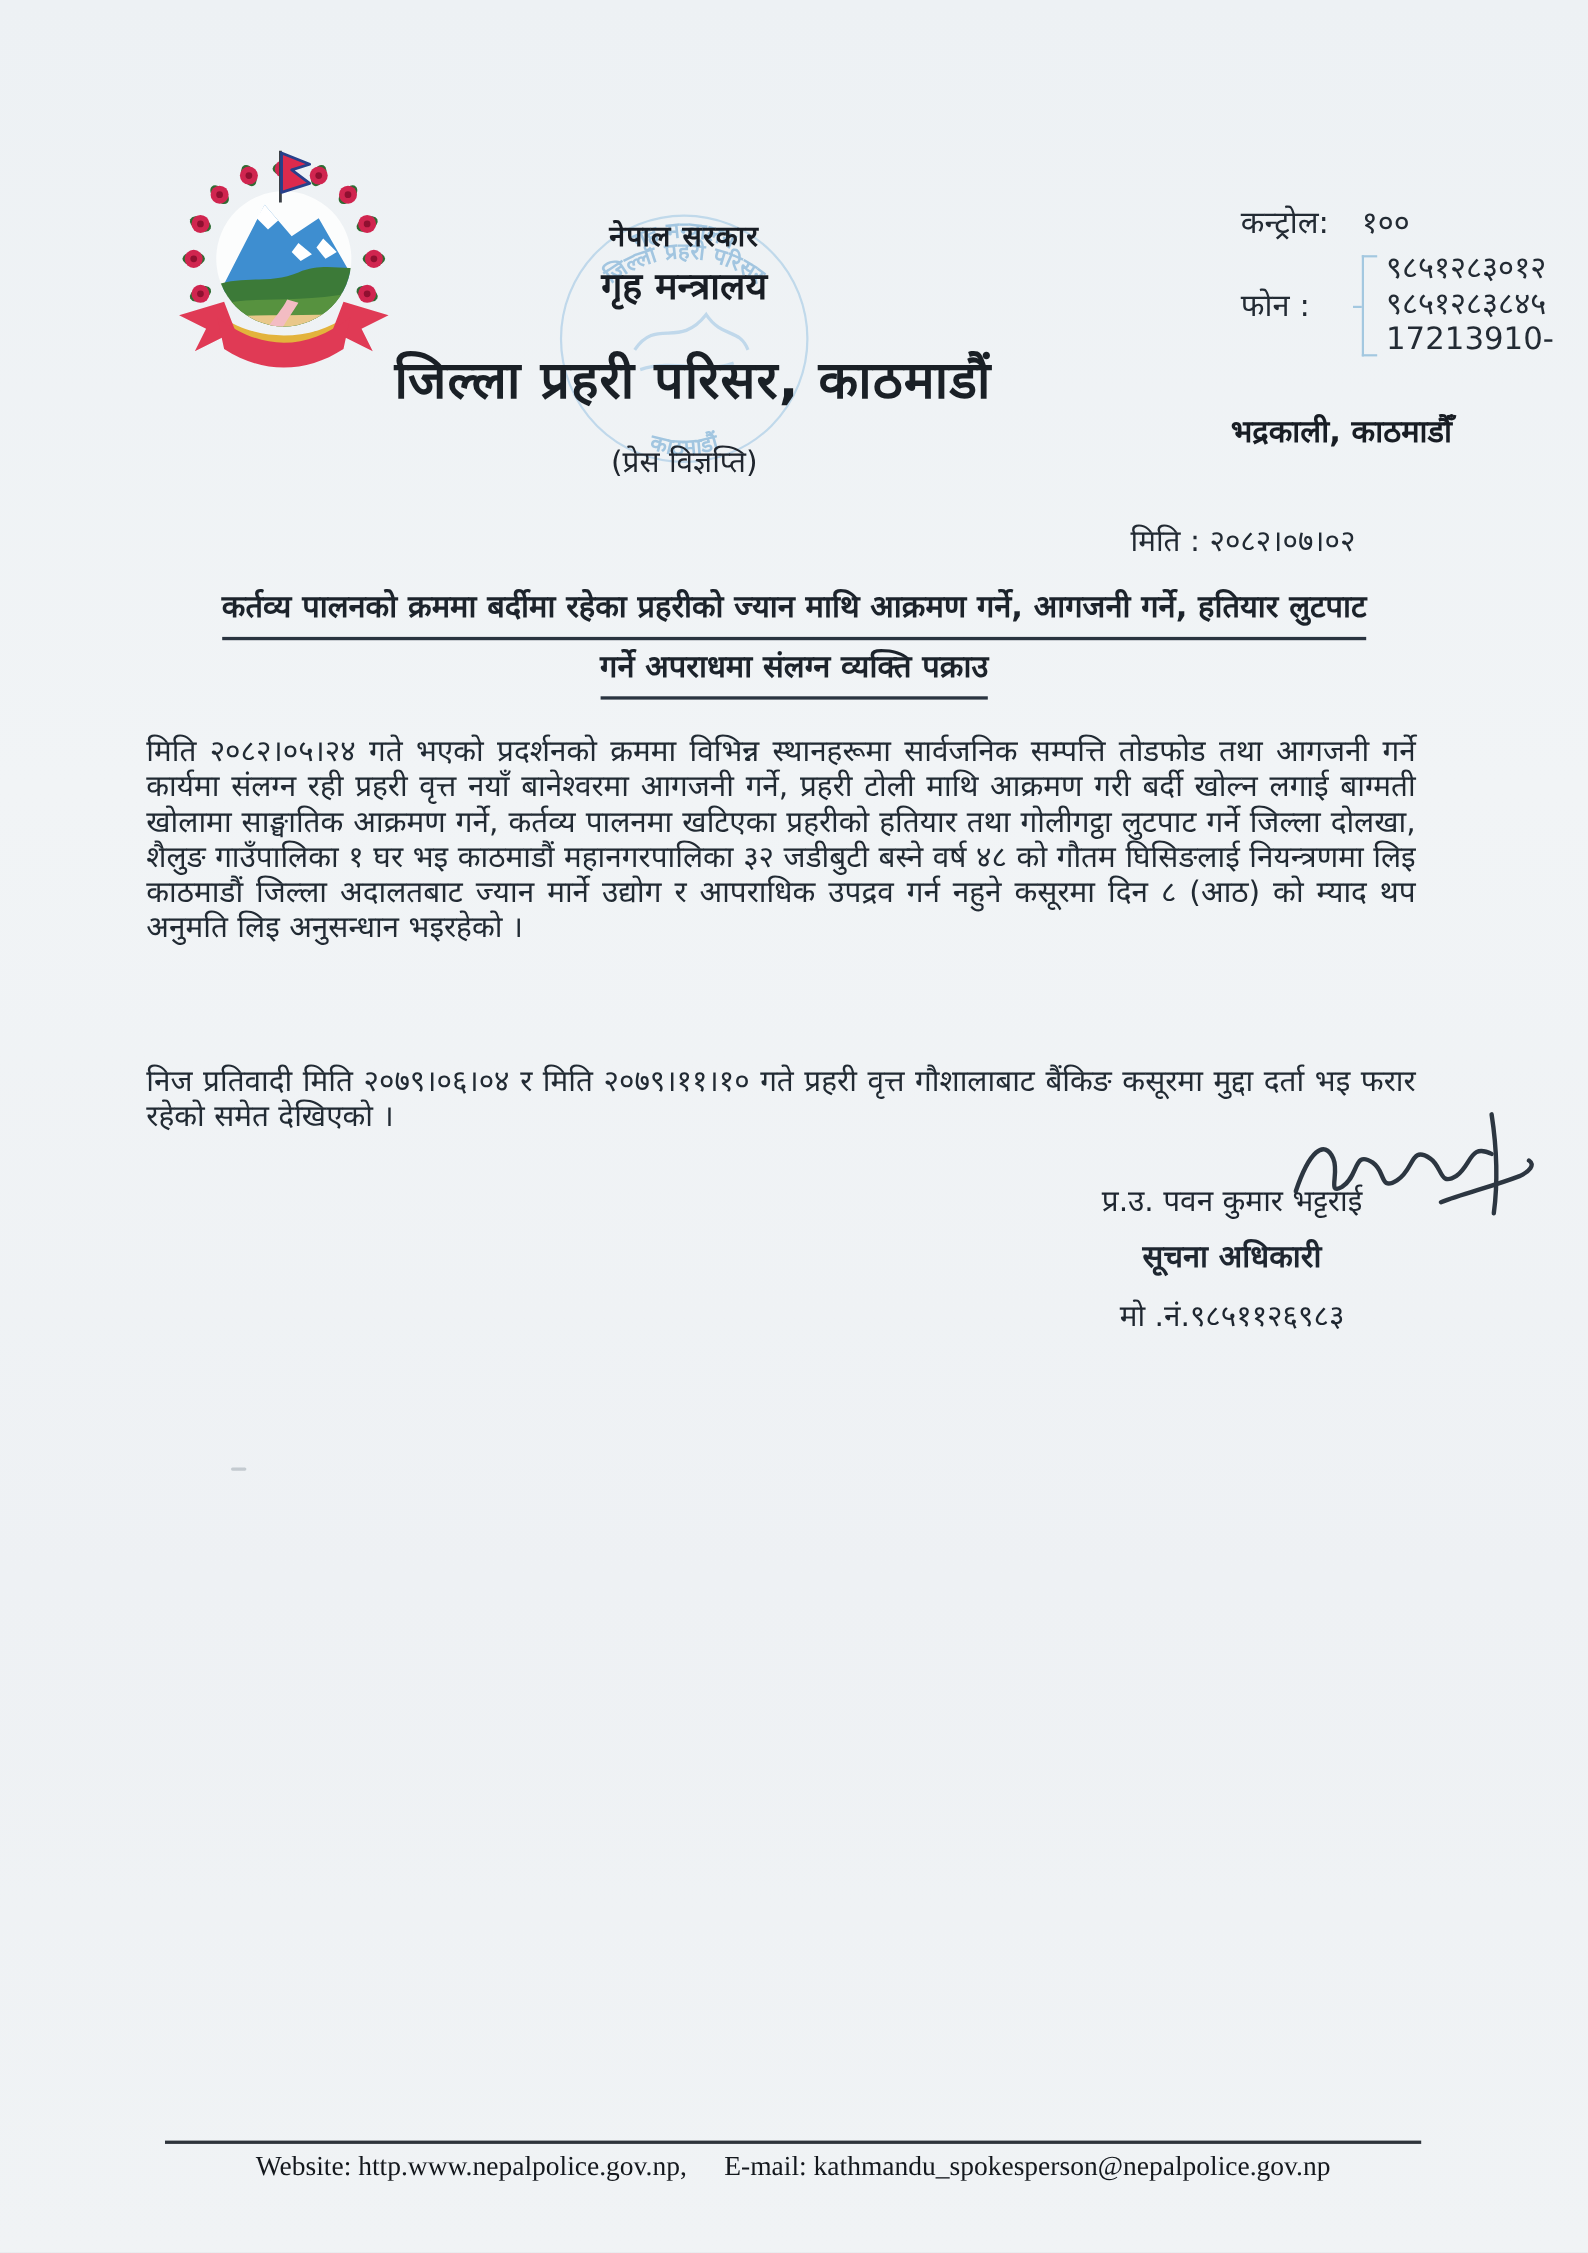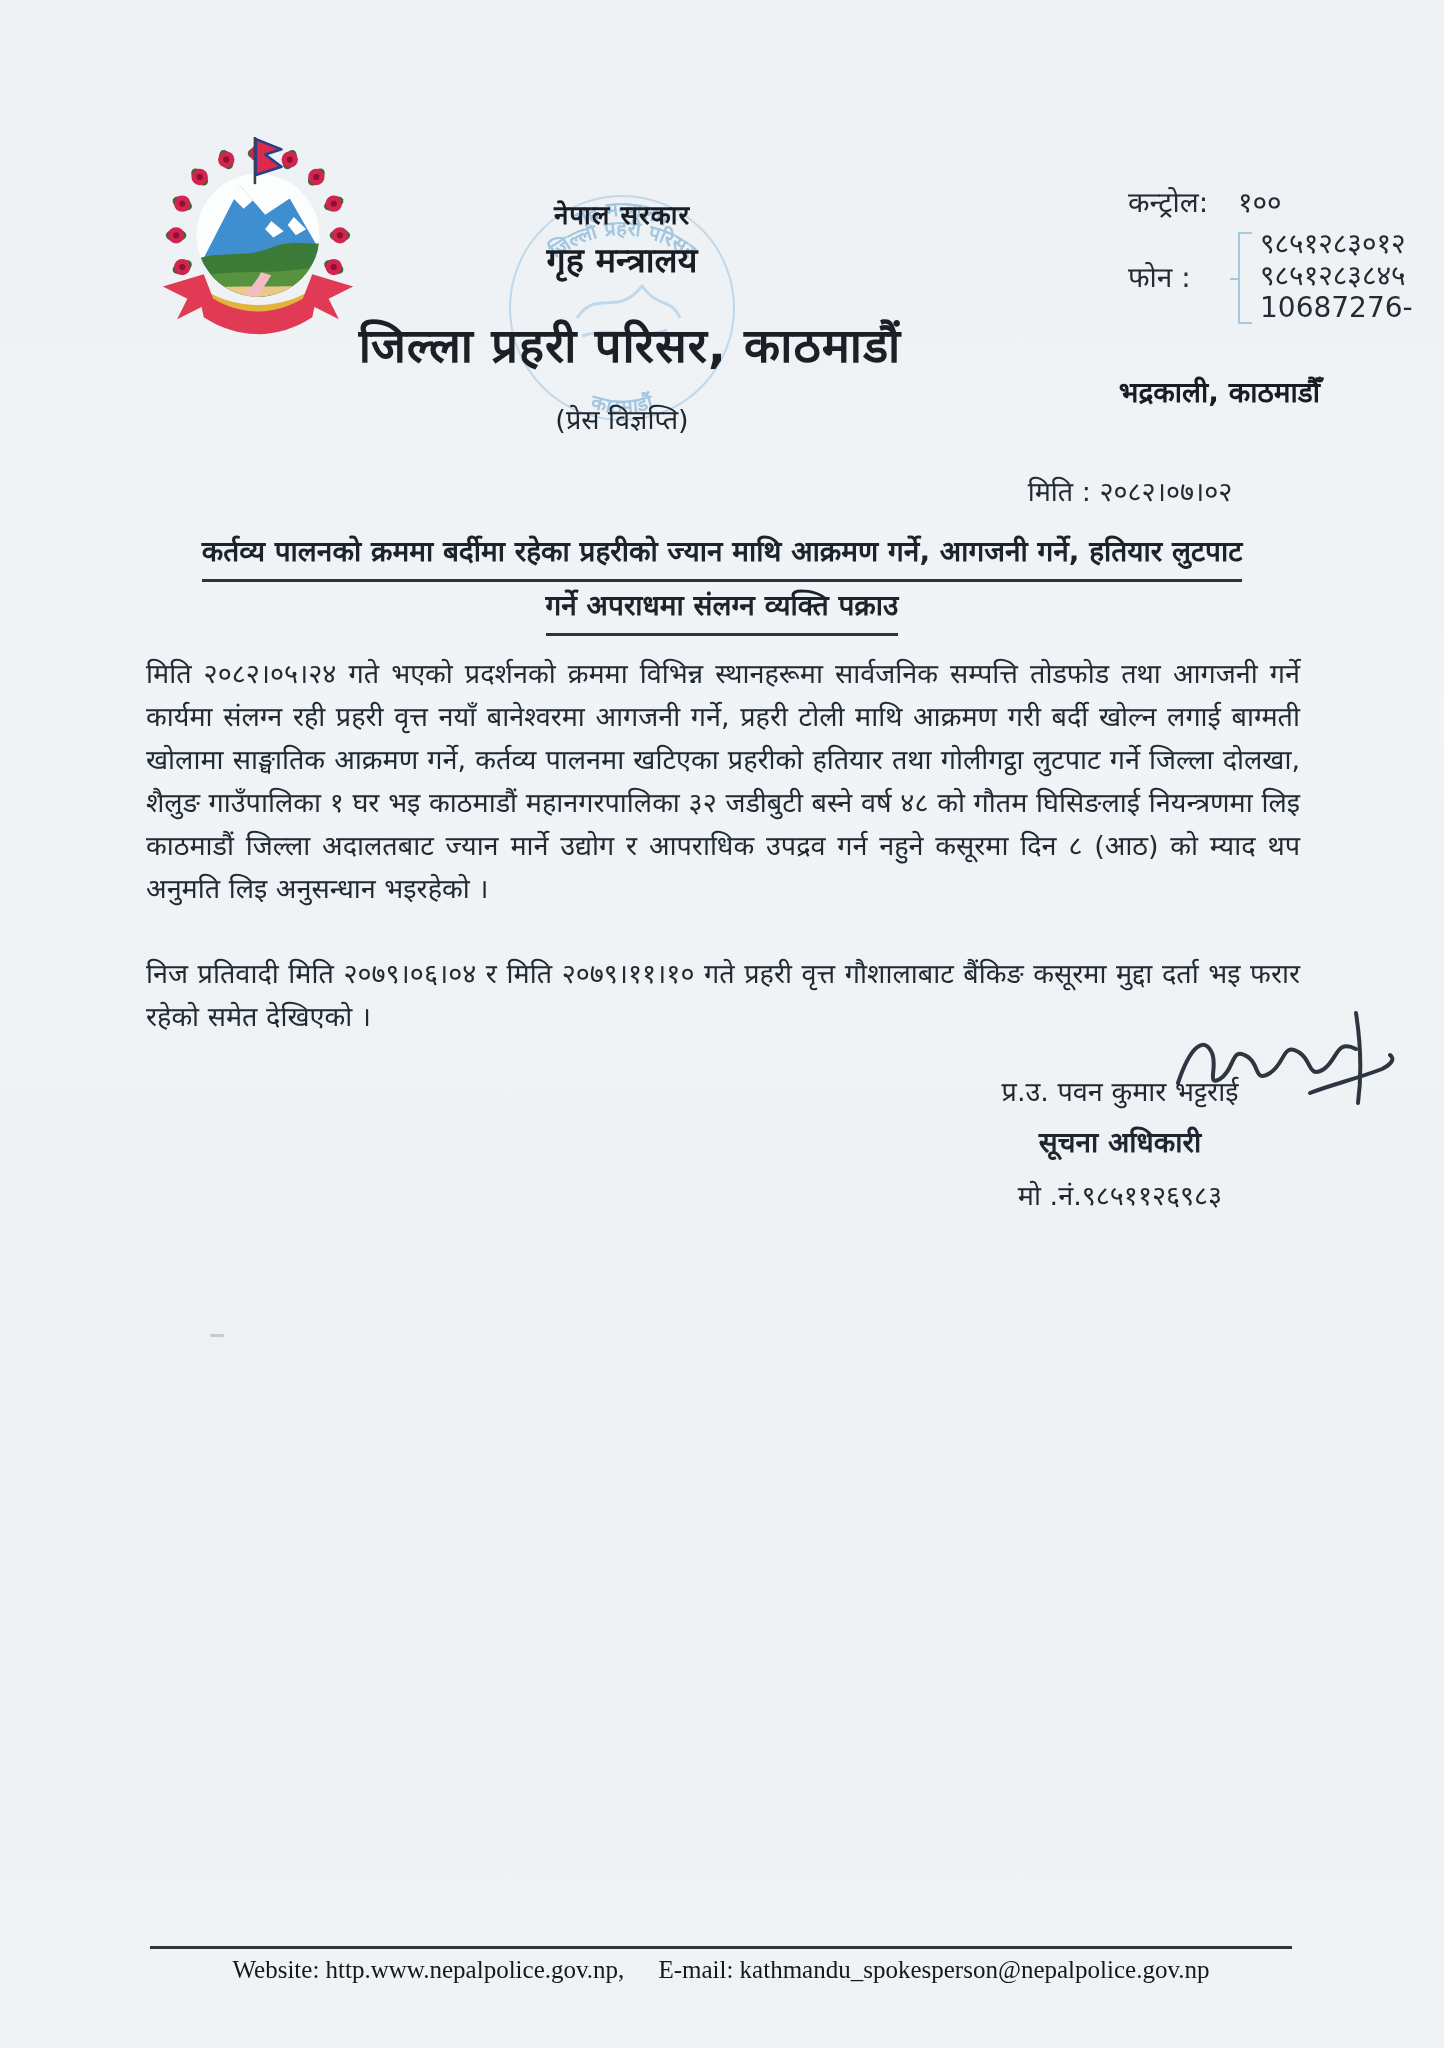--- a/index.html
+++ b/index.html
@@ -40,21 +40,21 @@
   .phone-bracket::before{
     content:"";position:absolute;left:-10px;top:50%;width:8px;height:2px;background:#a3c8e0;
   }
   .phone-numbers div{line-height:32px;}
 
   
   .doc-title{left:0;top:528px;width:1444px;text-align:center;z-index:4;font-weight:bold;font-size:28px;color:#1c232b;line-height:47px;}
   .doc-title .u{border-bottom:3px solid #2a3440;padding-bottom:4px;display:inline-block;}
 
   
-  .body-text{left:146px;width:1154px;font-size:27px;line-height:43px;text-align:justify;color:#212a33;z-index:4;}
+  .body-text{left:133px;width:1154px;font-size:27px;line-height:32px;text-align:justify;color:#212a33;z-index:4;margin-top:16px;}
   .para1{top:652px;}
   .para2{top:952px;}
 
   
   .sig-scrawl{left:1160px;top:995px;width:250px;height:115px;z-index:5;}
   .sig-block{left:900px;top:1072px;width:440px;text-align:center;z-index:4;color:#1e2630;}
   .sig-name{font-size:27px;}
   .sig-role{font-size:28px;font-weight:bold;margin-top:13px;}
   .sig-mobile{font-size:27px;margin-top:16px;}
   .sig-office{font-size:27px;margin-top:14px;}
@@ -224,21 +224,21 @@
     <div class="contact-row">
       <span class="contact-label">कन्ट्रोल:</span>
       <span>१००</span>
     </div>
     <div class="phone-wrap">
       <span class="contact-label" style="align-self:center;">फोन :</span>
       <span class="phone-bracket"></span>
       <span class="phone-numbers">
         <div>९८५१२८३०१२</div>
         <div>९८५१२८३८४५</div>
-        <div>10687276-</div>
+        <div>17213910-</div>
       </span>
     </div>
   </div>
 
   <div class="abs doc-title">
     <span class="u">कर्तव्य पालनको क्रममा बर्दीमा रहेका प्रहरीको ज्यान माथि आक्रमण गर्ने, आगजनी गर्ने, हतियार लुटपाट</span><br>
     <span class="u">गर्ने अपराधमा संलग्न व्यक्ति पक्राउ</span>
   </div>
 
   <div class="abs body-text para1">मिति २०८२।०५।२४ गते भएको प्रदर्शनको क्रममा विभिन्न स्थानहरूमा सार्वजनिक सम्पत्ति तोडफोड तथा आगजनी गर्ने कार्यमा संलग्न रही प्रहरी वृत्त नयाँ बानेश्वरमा आगजनी गर्ने, प्रहरी टोली माथि आक्रमण गरी बर्दी खोल्न लगाई बाग्मती खोलामा साङ्घातिक आक्रमण गर्ने, कर्तव्य पालनमा खटिएका प्रहरीको हतियार तथा गोलीगट्ठा लुटपाट गर्ने जिल्ला दोलखा, शैलुङ गाउँपालिका १ घर भइ काठमाडौं महानगरपालिका ३२ जडीबुटी बस्ने वर्ष ४८ को गौतम घिसिङलाई नियन्त्रणमा लिइ काठमाडौं जिल्ला अदालतबाट ज्यान मार्ने उद्योग र आपराधिक उपद्रव गर्न नहुने कसूरमा दिन ८ (आठ) को म्याद थप अनुमति लिइ अनुसन्धान भइरहेको ।</div>

